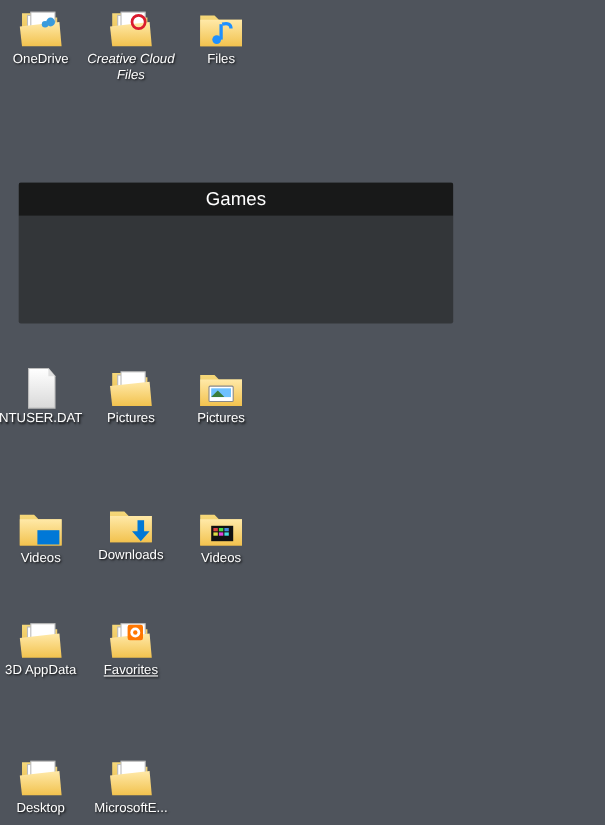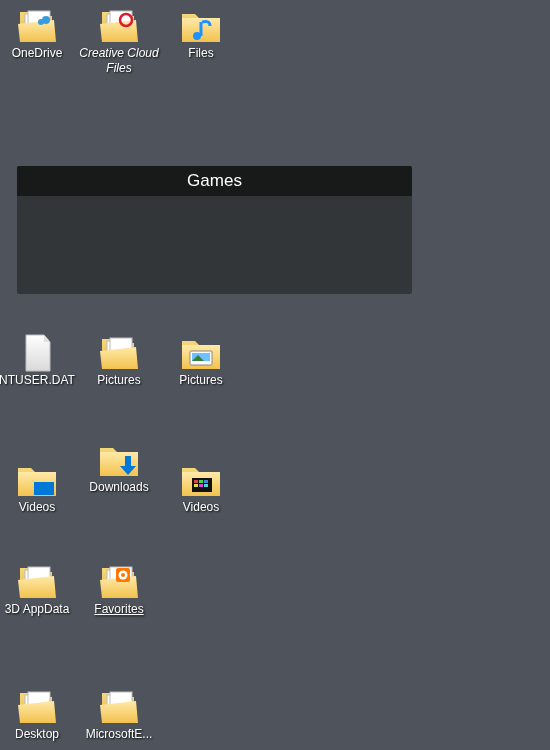--- a/index.html
+++ b/index.html
@@ -248,21 +248,21 @@
       <span class="label">Pictures</span>
     </div>
     <div class="icon-cell" style="left: -4px; top: 460px;">
       <div class="icon-box">
         <svg width="42" height="40">
           <use href="#folder-desktop-icon"></use>
         </svg>
       </div>
       <span class="label">Videos</span>
     </div>
-    <div class="icon-cell" style="left: 78px; top: 440px; justify-content: flex-end;">
+    <div class="icon-cell" style="left: 78px; top: 457px; justify-content: flex-end;">
       <div class="icon-box">
         <svg width="42" height="40">
           <use href="#folder-downloads-icon"></use>
         </svg>
       </div>
       <span class="label">Downloads</span>
     </div>
     <div class="icon-cell" style="left: 160px; top: 460px; justify-content: space-between;">
       <div class="icon-box">
         <svg width="42" height="40">

